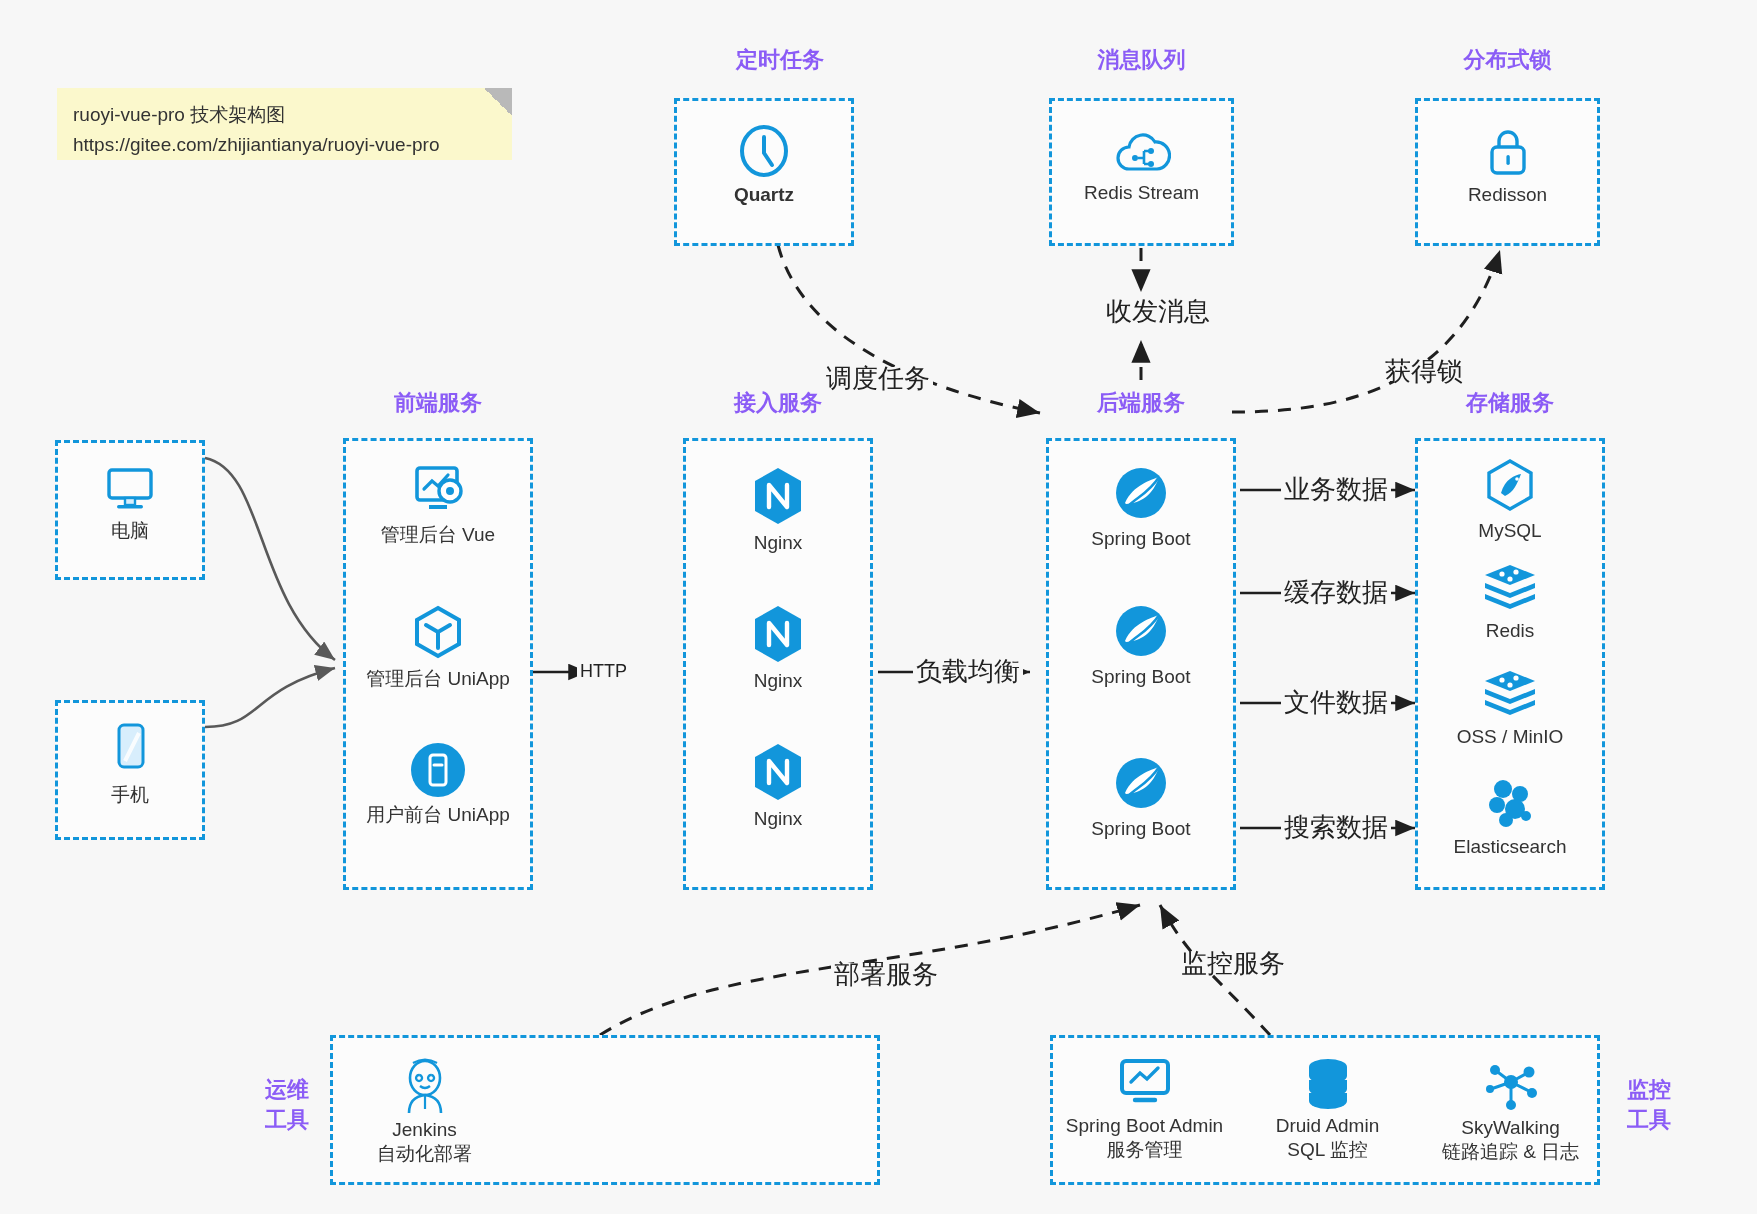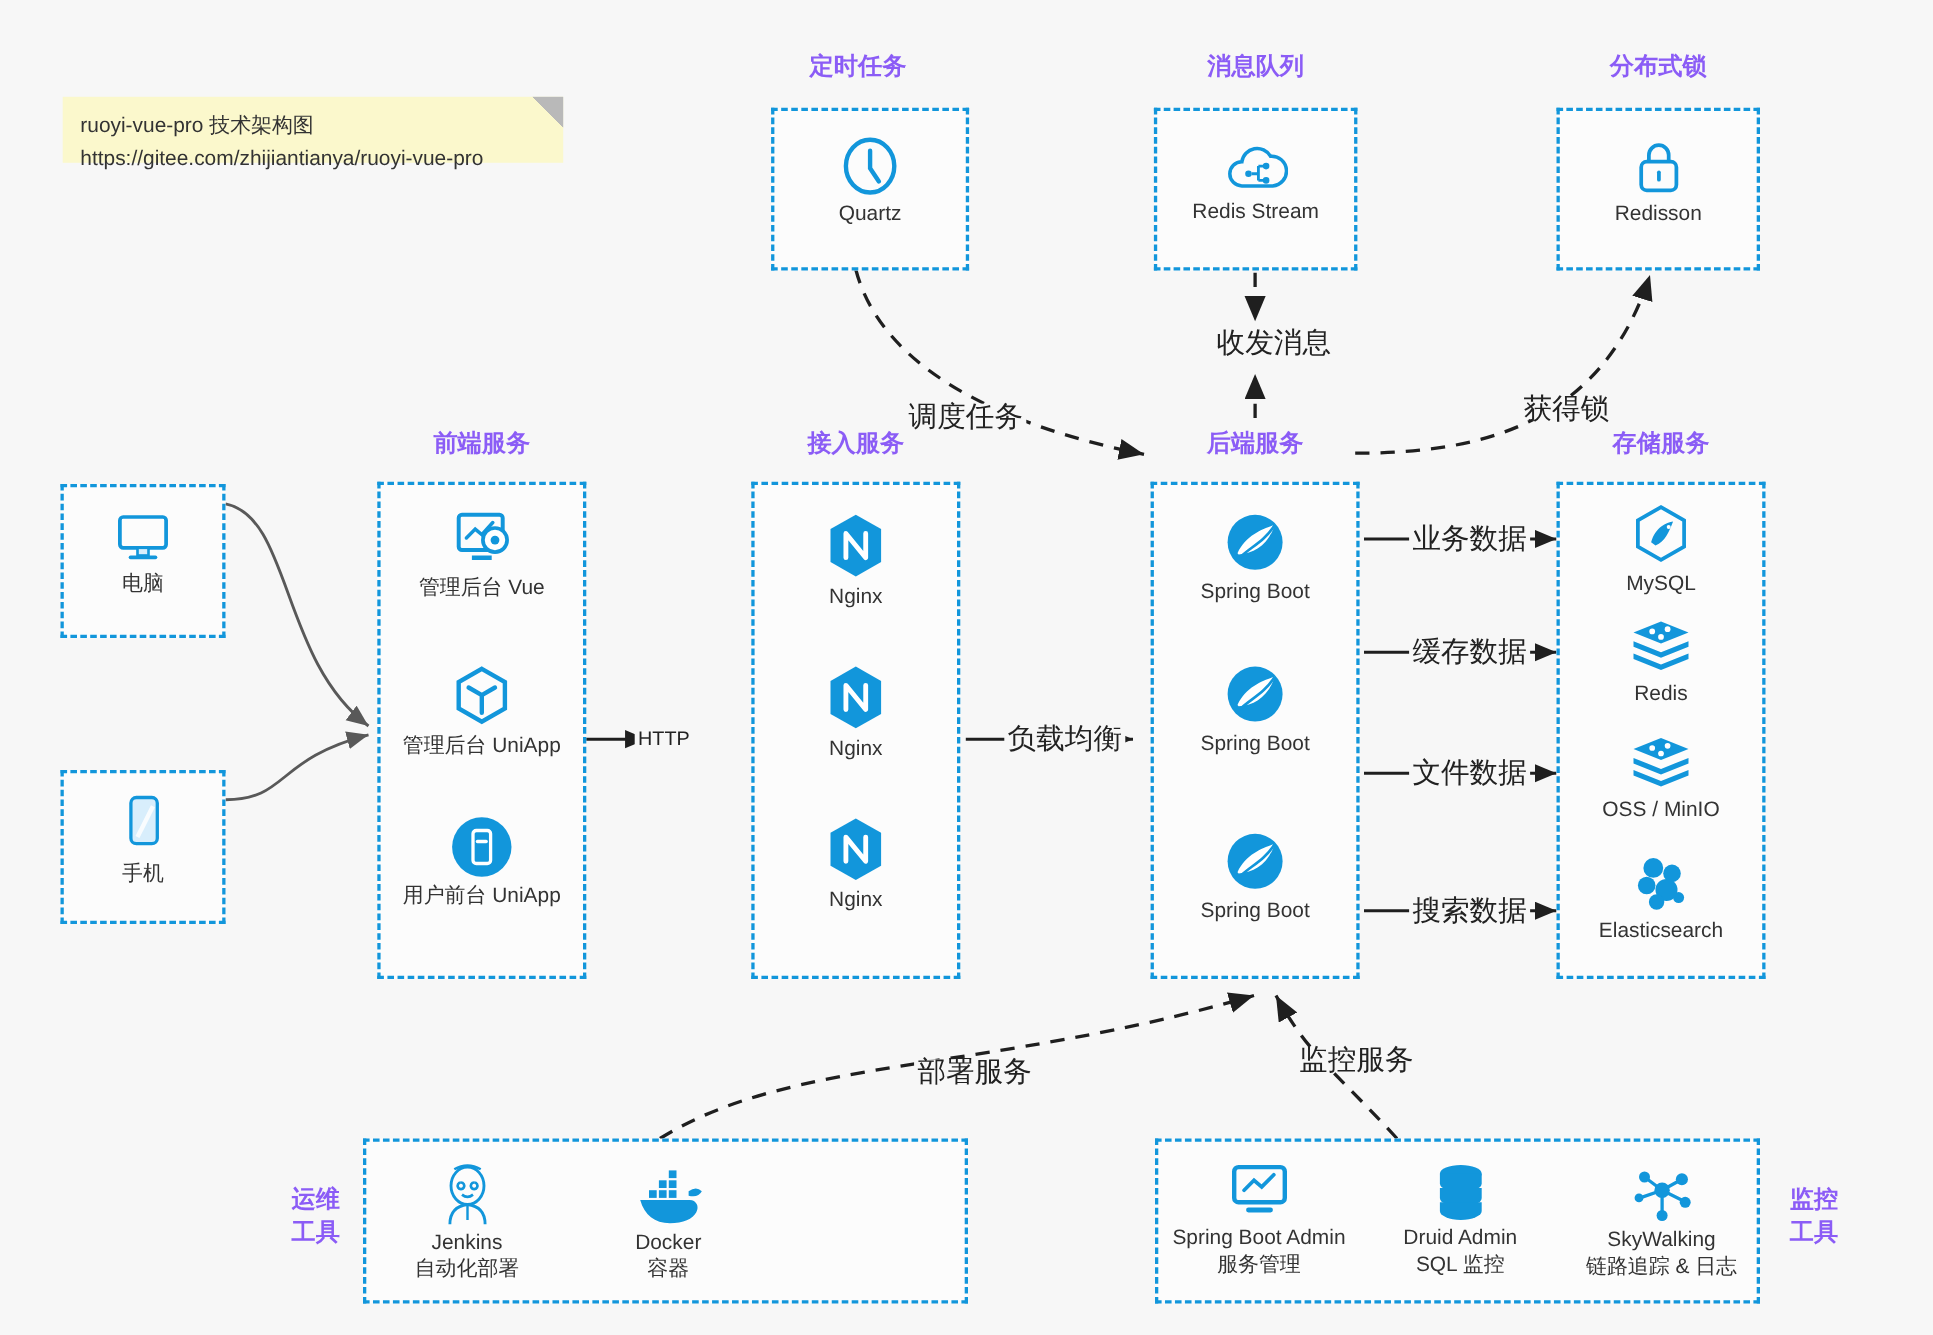--- a/index.html
+++ b/index.html
@@ -7,21 +7,21 @@
     width:1757px;height:1214px;
     background:#f7f7f7;
     font-family:"Liberation Sans","DejaVu Sans",sans-serif;
     position:relative;overflow:hidden;
   }
   #canvas{position:absolute;inset:0;}
   svg.wires{position:absolute;left:0;top:0;width:1757px;height:1214px;pointer-events:none;}
 
   
   .note{
-    position:absolute;left:57px;top:88px;width:455px;height:60px;
+    position:absolute;left:57px;top:88px;width:455px;height:72px;
     background:#fbf8cc;
     padding:12px 16px 0 16px;box-sizing:border-box;
   }
   .note .fold{
     position:absolute;right:0;top:0;width:28px;height:28px;
     background:linear-gradient(225deg,#b9b9b9 0 50%,transparent 50%);
   }
   .note-line{font-size:19px;color:#333;line-height:30px;white-space:nowrap;}
 
   
@@ -89,21 +89,21 @@
     <line x1="1240" y1="593" x2="1415" y2="593" stroke="#1f1f1f" stroke-width="2.6" marker-end="url(#ar-dark)"></line>
     <line x1="1240" y1="703" x2="1415" y2="703" stroke="#1f1f1f" stroke-width="2.6" marker-end="url(#ar-dark)"></line>
     <line x1="1240" y1="828" x2="1415" y2="828" stroke="#1f1f1f" stroke-width="2.6" marker-end="url(#ar-dark)"></line>
 
     <path d="M600,1035 C720,960 900,975 1140,905" fill="none" stroke="#1f1f1f" stroke-width="3" stroke-dasharray="13 10" marker-end="url(#ar-dark)"></path>
 
     <path d="M1270,1035 C1215,975 1190,960 1160,905" fill="none" stroke="#1f1f1f" stroke-width="3" stroke-dasharray="13 10" marker-end="url(#ar-dark)"></path>
   </svg>
 
   <div class="gtitle" style="left:690px;top:45px;width:180px;">定时任务</div>
-  <div class="dbox" style="left:701px;top:98px;width:180px;height:148px;">
+  <div class="dbox" style="left:674px;top:98px;width:180px;height:148px;font-weight:bold;">
     <div class="node" style="top:22px;">
       <svg class="ico" width="56" height="56" viewBox="0 0 56 56">
         <ellipse cx="28" cy="28" rx="22" ry="24" fill="none" stroke="#1296db" stroke-width="4"></ellipse>
         <path d="M28 14 L28 30 L36 42" fill="none" stroke="#1296db" stroke-width="4" stroke-linecap="round"></path>
       </svg>
       <div class="lbl">Quartz</div>
     </div>
   </div>
 
   <div class="gtitle" style="left:1049px;top:45px;width:185px;">消息队列</div>
@@ -290,36 +290,20 @@
         <ellipse cx="30" cy="22" rx="15" ry="17" fill="none" stroke="#1296db" stroke-width="2.6"></ellipse>
         <path d="M24 19 a3 3 0 1 0 .1 0" fill="none" stroke="#1296db" stroke-width="2.4"></path>
         <path d="M36 19 a3 3 0 1 0 .1 0" fill="none" stroke="#1296db" stroke-width="2.4"></path>
         <path d="M25 30 q5 4 10 0" fill="none" stroke="#1296db" stroke-width="2.4"></path>
         <path d="M14 57 q0-16 16-18 q16 2 16 18" fill="none" stroke="#1296db" stroke-width="2.6"></path>
         <path d="M30 39 v14" stroke="#1296db" stroke-width="2.2"></path>
         <path d="M18 7 q12-7 24 0" fill="none" stroke="#1296db" stroke-width="2.2"></path>
       </svg>
       <div class="lbl">Jenkins</div>
       <div class="lbl2">自动化部署</div>
-    </div>
-    <div class="node" style="top:18px;left:183px;width:183px;">
-      <svg class="ico" width="64" height="58" viewBox="0 0 64 58">
-        <g fill="#1296db">
-          <rect x="14" y="26" width="7" height="7"></rect>
-            <rect x="23" y="26" width="7" height="7"></rect>
-          <rect x="32" y="26" width="7" height="7"></rect>
-            <rect x="23" y="17" width="7" height="7"></rect>
-          <rect x="32" y="17" width="7" height="7"></rect>
-            <rect x="32" y="8" width="7" height="7"></rect>
-        </g>
-        <path d="M6 35 h45 c6 0 9 6 6 11 c-3 6-12 10-24 10 c-14 0-23-7-27-21 z" fill="#1296db"></path>
-        <path d="M50 27 q7-5 12 0 q-3 6-12 4 z" fill="#1296db"></path>
-      </svg>
-      <div class="lbl">Docker</div>
-      <div class="lbl2">容器</div>
     </div>
   </div>
 
   <div class="dbox" style="left:1050px;top:1035px;width:550px;height:150px;">
     <div class="node" style="top:18px;left:0;width:183px;">
       <svg class="ico" width="60" height="54" viewBox="0 0 60 54">
         <rect x="7" y="5" width="46" height="32" rx="4" fill="none" stroke="#1296db" stroke-width="4"></rect>
         <path d="M16 26 L25 17 L32 23 L43 12" fill="none" stroke="#1296db" stroke-width="3.4" stroke-linecap="round"></path>
         <path d="M20 44 h20" stroke="#1296db" stroke-width="4.4" stroke-linecap="round"></path>
       </svg>

